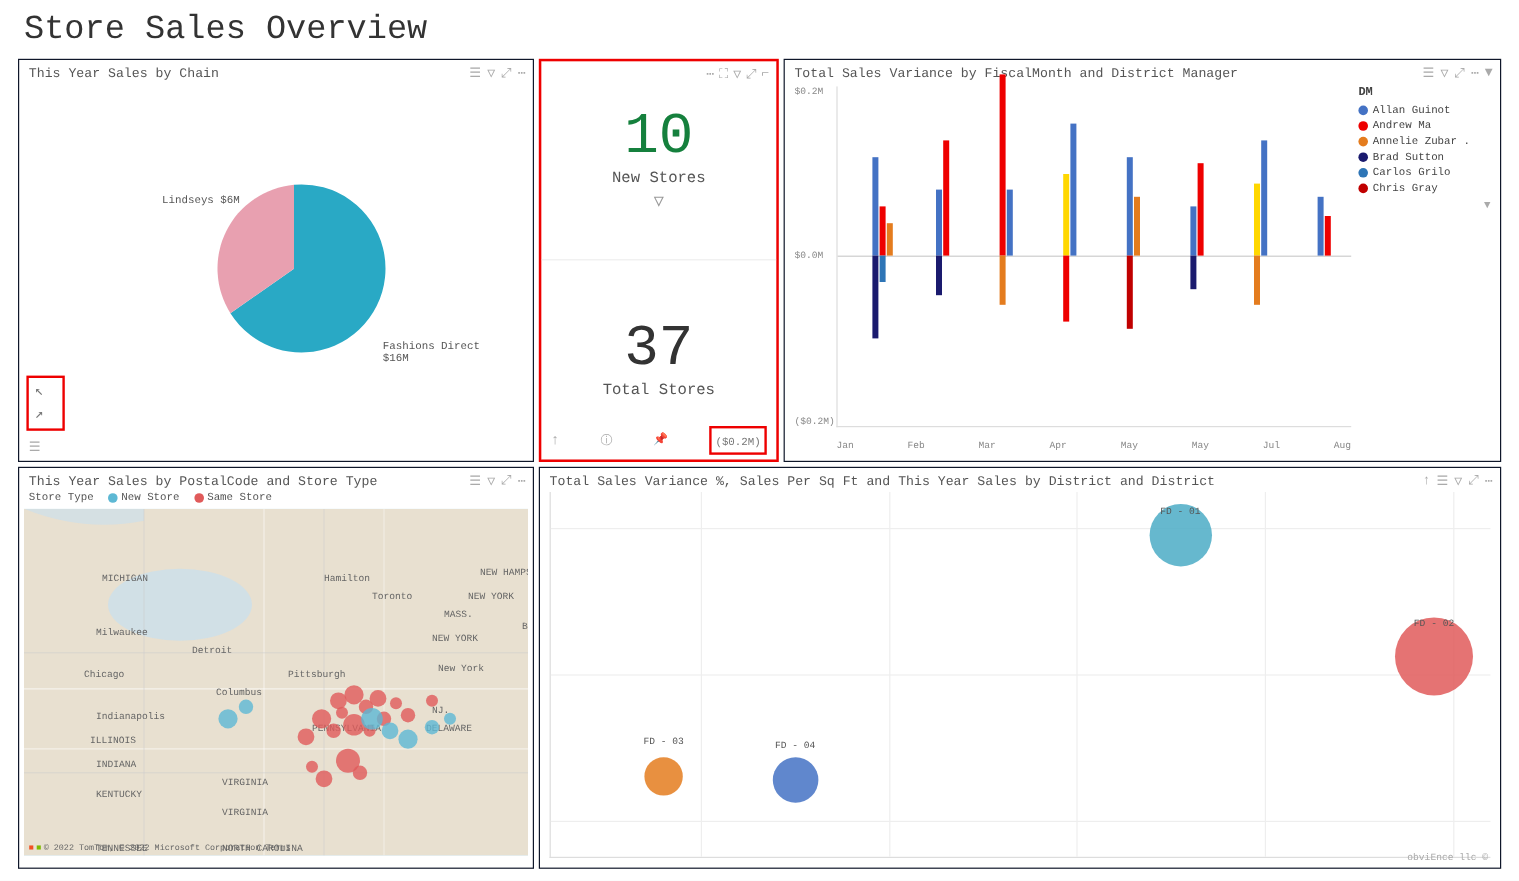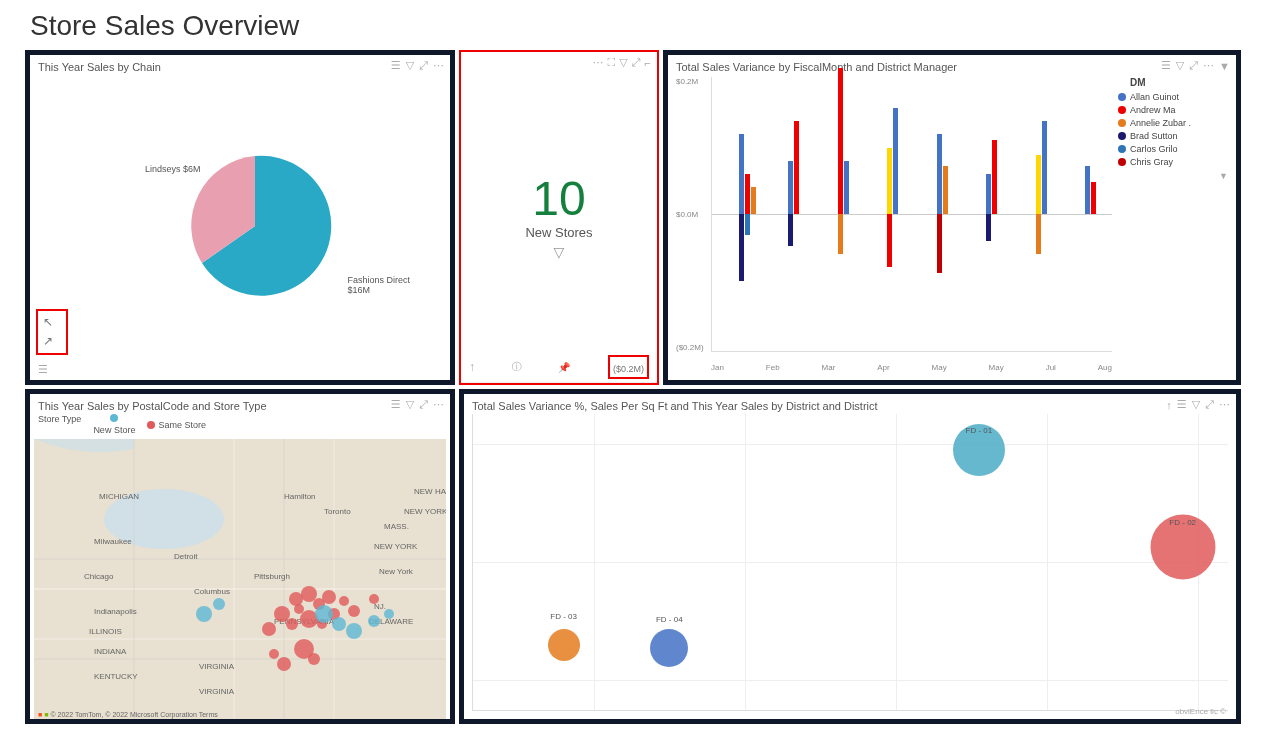--- a/index.html
+++ b/index.html
@@ -7,41 +7,42 @@
       font-family: 'Segoe UI', Arial, sans-serif;
       background: #f4f4f4;
       width: 1266px;
       height: 734px;
       overflow: hidden;
     }
     .dashboard {
       width: 1266px;
       height: 734px;
       background: #fff;
-      padding: 10px 25px;
+      padding: 10px 15px;
       display: flex;
       flex-direction: column;
+      font-family: Liberation Mono, monospace;
     }
     .dashboard-title {
       font-size: 28px;
       font-weight: 300;
       color: #333;
       margin-bottom: 8px;
       padding-left: 5px;
     }
     .main-grid {
       display: grid;
       grid-template-columns: 430px 200px 1fr;
       grid-template-rows: 1fr 1fr;
       gap: 4px;
       flex: 1;
     }
     .panel {
       background: #fff;
-      border: 5px solid #0f172a;
+      border: 1px solid #0f172a;
       position: relative;
       overflow: hidden;
     }
     .panel-toolbar {
       position: absolute;
       top: 4px;
       right: 6px;
       display: flex;
       gap: 5px;
       align-items: center;
@@ -153,21 +154,20 @@
     }
     .bar-legend {
       width: 110px;
       font-size: 9px;
       color: #444;
     }
     .legend-title {
       font-size: 10px;
       font-weight: 600;
       margin-bottom: 4px;
-      margin-left: 12px;
     }
     .legend-item {
       display: flex;
       align-items: center;
       margin-bottom: 3px;
       font-size: 9px;
     }
     .legend-dot {
       width: 8px;
       height: 8px;
@@ -256,21 +256,21 @@
       </div>
       <div class="pie-content">
         <div style="position:relative;margin-left:30px;">
           <svg width="160" height="160">
 
             <path d="M80,80 L80,10 A70,70 0 1,1 27,117 Z" fill="#29a9c5"></path>
 
             <path d="M80,80 L27,117 A70,70 0 0,1 80,10 Z" fill="#e8a0b0"></path>
           </svg>
           <div style="position:absolute;top:18px;left:-30px;font-size:9px;color:#555;white-space:nowrap;">Lindseys $6M</div>
-          <div style="position:absolute;bottom:15px;right:-75px;font-size:9px;color:#555;white-space:nowrap;">Fashions Direct<br>$16M</div>
+          <div style="position:absolute;bottom:5px;right:-75px;font-size:9px;color:#555;white-space:nowrap;">Fashions Direct<br>$16M</div>
         </div>
       </div>
 
       <div style="position:absolute;bottom:4px;left:8px;display:flex;gap:5px;">
         <span class="toolbar-icon">☰</span>
       </div>
     </div>
 
     <div class="panel kpi-panel">
 
@@ -279,20 +279,24 @@
         <span class="toolbar-icon">⋯</span>
         <span class="toolbar-icon">⛶</span>
         <span class="toolbar-icon">▽</span>
         <span class="toolbar-icon">⤢</span>
         <span class="toolbar-icon">⌐</span>
       </div>
       <div class="kpi-top">
         <div class="kpi-value">10</div>
         <div class="kpi-label">New Stores</div>
         <div class="kpi-filter-icon">▽</div>
+      </div>
+      <div class="kpi-bottom">
+        <div class="kpi-value2">37</div>
+        <div class="kpi-label2">Total Stores</div>
       </div>
 
       <div style="position:absolute;bottom:4px;left:8px;right:8px;display:flex;justify-content:space-between;align-items:center;">
         <span style="font-size:12px;color:#aaa;cursor:pointer;">↑</span>
         <span style="font-size:10px;color:#aaa;cursor:pointer;">ⓘ</span>
         <span style="font-size:10px;color:#aaa;cursor:pointer;">📌</span>
         <div style="border:2px solid #e00;padding:1px 3px;">
           <span style="font-size:9px;color:#777;">($0.2M)</span>
         </div>
       </div>
@@ -416,21 +420,21 @@
       <div class="panel-title">This Year Sales by PostalCode and Store Type</div>
       <div class="panel-toolbar">
         <span class="toolbar-icon">☰</span>
         <span class="toolbar-icon">▽</span>
         <span class="toolbar-icon">⤢</span>
         <span class="toolbar-icon">⋯</span>
       </div>
       <div class="map-content">
         <div style="font-size:9px;color:#555;margin-bottom:4px;display:flex;gap:12px;padding-left:4px;">
           <span>Store Type</span>
-          <span style="display:flex;align-items:center;gap:3px;flex-direction:column;">
+          <span style="display:flex;align-items:center;gap:3px;">
             <span style="width:8px;height:8px;border-radius:50%;background:#5db8d4;display:inline-block;"></span>
             <span>New Store</span>
           </span>
           <span style="display:flex;align-items:center;gap:3px;">
             <span style="width:8px;height:8px;border-radius:50%;background:#e05a5a;display:inline-block;"></span>
             <span>Same Store</span>
           </span>
         </div>
 
         <div style="width:100%;height:calc(100% - 20px);background:#d4e8f0;position:relative;overflow:hidden;">

